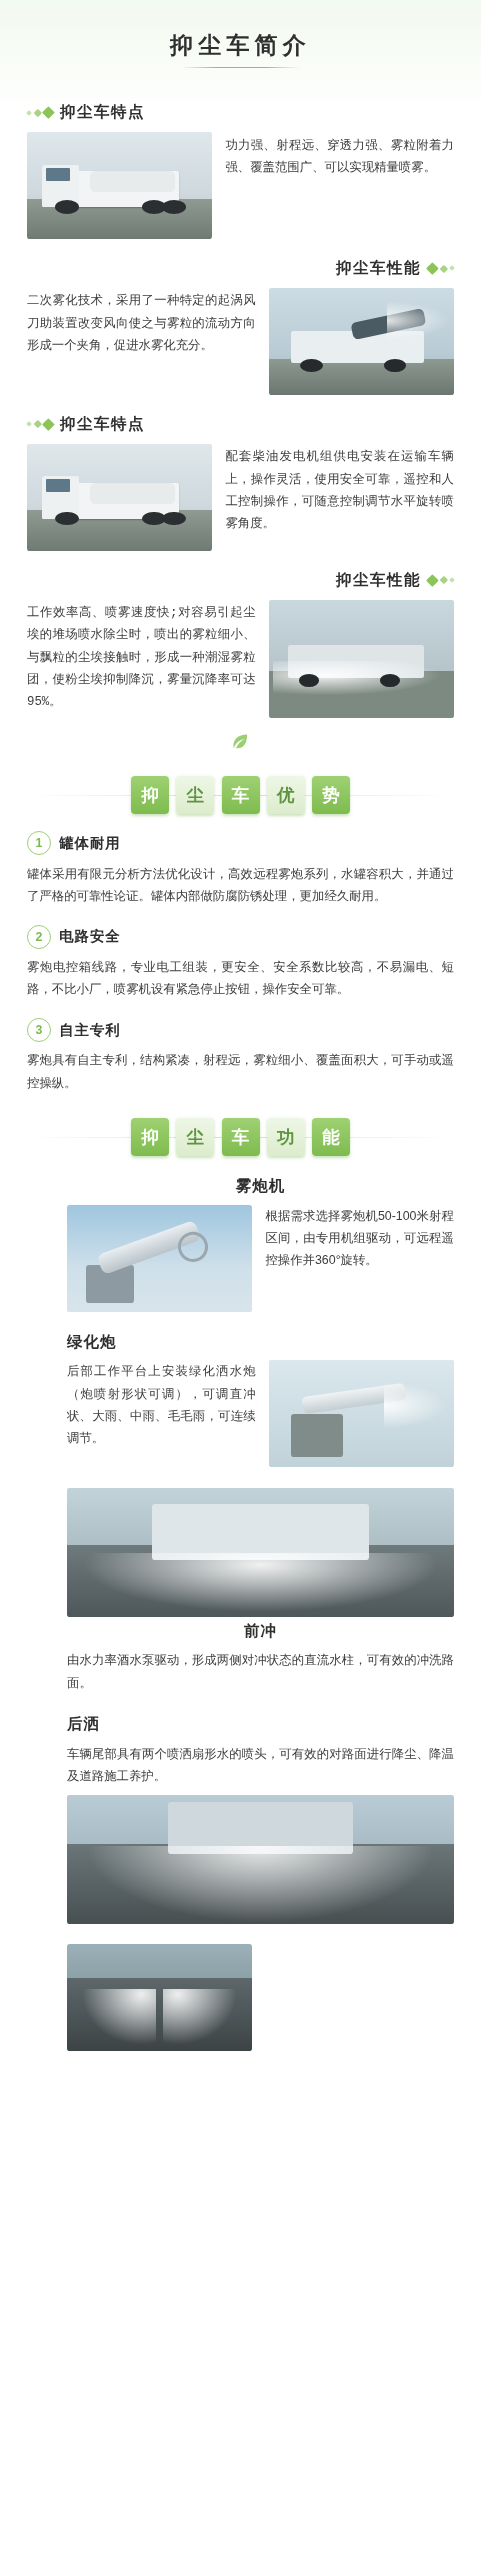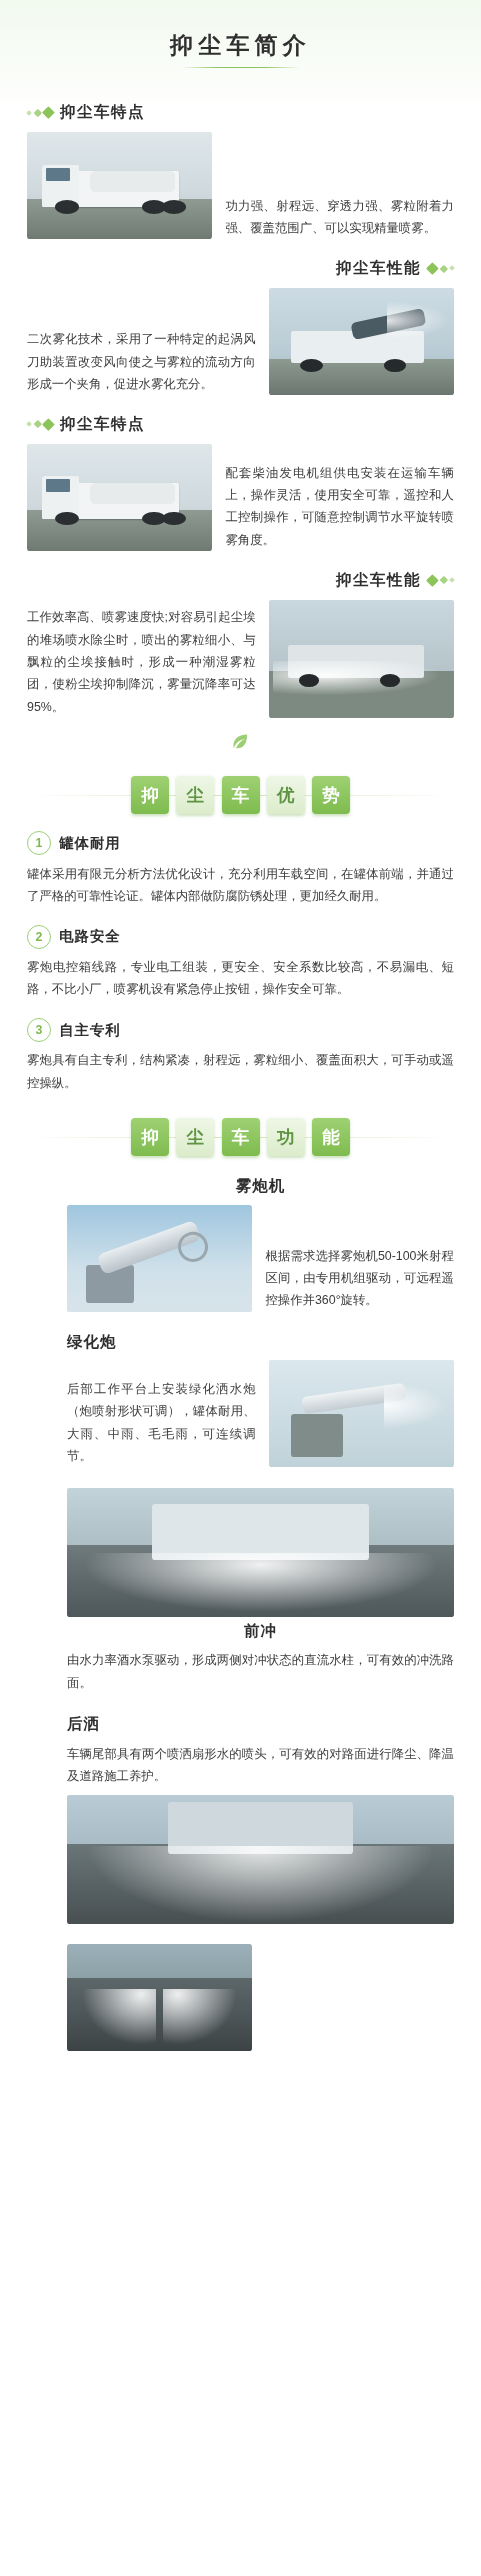--- a/index.html
+++ b/index.html
@@ -91,23 +91,24 @@
   .sec-head h2 {
     margin: 0;
     font-size: 15.5px;
     letter-spacing: 1.5px;
     color: #2f2f2f;
     font-weight: bold;
   }
   
   .feature {
     display: flex;
-    align-items: flex-end;
+    align-items: flex-start;
     gap: 13.4px;
     margin: 0 27px 5.2px 27px;
+    font-family: Liberation Mono, monospace;
   }
   .feature.reverse { flex-direction: row-reverse; }
   .feature .ftext {
     flex: 1;
     font-size: 12.4px;
     line-height: 1.8;
     color: #3c3c3c;
     text-align: justify;
     padding-top: 2.1px;
   }
@@ -215,21 +216,21 @@
     margin-top: 7.2px;
     font-size: 12.4px; line-height: 1.8; color:#3c3c3c; text-align: justify;
   }
   
   .fn-block { margin: 20.6px 27px 0 27px; padding-left: 40px; }
   .fn-title {
     font-size: 15.5px; font-weight: bold; color:#2f2f2f; letter-spacing:1px;
     margin-bottom: 7.2px;
   }
   .fn-title.center { text-align:center; }
-  .fn-row { display:flex; gap:13.4px; align-items:flex-end; }
+  .fn-row { display:flex; gap:13.4px; align-items:flex-start; }
   .fn-text { flex:1; font-size:12.4px; line-height:1.8; color:#3c3c3c; text-align:justify;}
   .fn-photo-wide { width:100%; height:129px; border-radius:3.1px; overflow:hidden; position:relative; margin-top:7.2px; background:#c8d0d4;}
   .divider-leaf { display:flex; justify-content:center; margin: 13.4px 0 3.1px 0;}
   .divider-leaf svg { width: 20.6px; height: 20.6px; }
 </style>
 </head>
 <body>
 
 <div class="page">
 
@@ -337,21 +338,21 @@
     <div class="bchar">车</div>
     <div class="bchar alt">优</div>
     <div class="bchar">势</div>
   </div>
 
   <div class="num-item">
     <div class="num-head">
       <div class="num-circle">1</div>
       <div class="num-title">罐体耐用</div>
     </div>
-    <div class="num-body">罐体采用有限元分析方法优化设计，充分利用车载空间，在罐体前端，并通过了严格的可靠性论证。罐体内部做防腐防锈处理，更加经久耐用。</div>
+    <div class="num-body">罐体采用有限元分析方法优化设计，高效远程雾炮系列，水罐容积大，并通过了严格的可靠性论证。罐体内部做防腐防锈处理，更加经久耐用。</div>
   </div>
 
   <div class="num-item">
     <div class="num-head">
       <div class="num-circle">2</div>
       <div class="num-title">电路安全</div>
     </div>
     <div class="num-body">雾炮电控箱线路，专业电工组装，更安全、安全系数比较高，不易漏电、短路，不比小厂，喷雾机设有紧急停止按钮，操作安全可靠。</div>
   </div>
 
@@ -380,21 +381,21 @@
           <div class="barrel"></div>
           <div class="ring"></div>
       </div>
       <div class="fn-text">根据需求选择雾炮机50-100米射程区间，由专用机组驱动，可远程遥控操作并360°旋转。</div>
     </div>
   </div>
 
   <div class="fn-block">
     <div class="fn-title">绿化炮</div>
     <div class="fn-row">
-      <div class="fn-text">后部工作平台上安装绿化洒水炮（炮喷射形状可调），罐体耐用、大雨、中雨、毛毛雨，可连续调节。</div>
+      <div class="fn-text">后部工作平台上安装绿化洒水炮（炮喷射形状可调），可调直冲状、大雨、中雨、毛毛雨，可连续调节。</div>
       <div class="photo ph-green-gun">
         <div class="sky"></div>
           <div class="base"></div>
           <div class="gun"></div>
           <div class="jet"></div>
       </div>
     </div>
   </div>
 
   <div class="fn-block">

